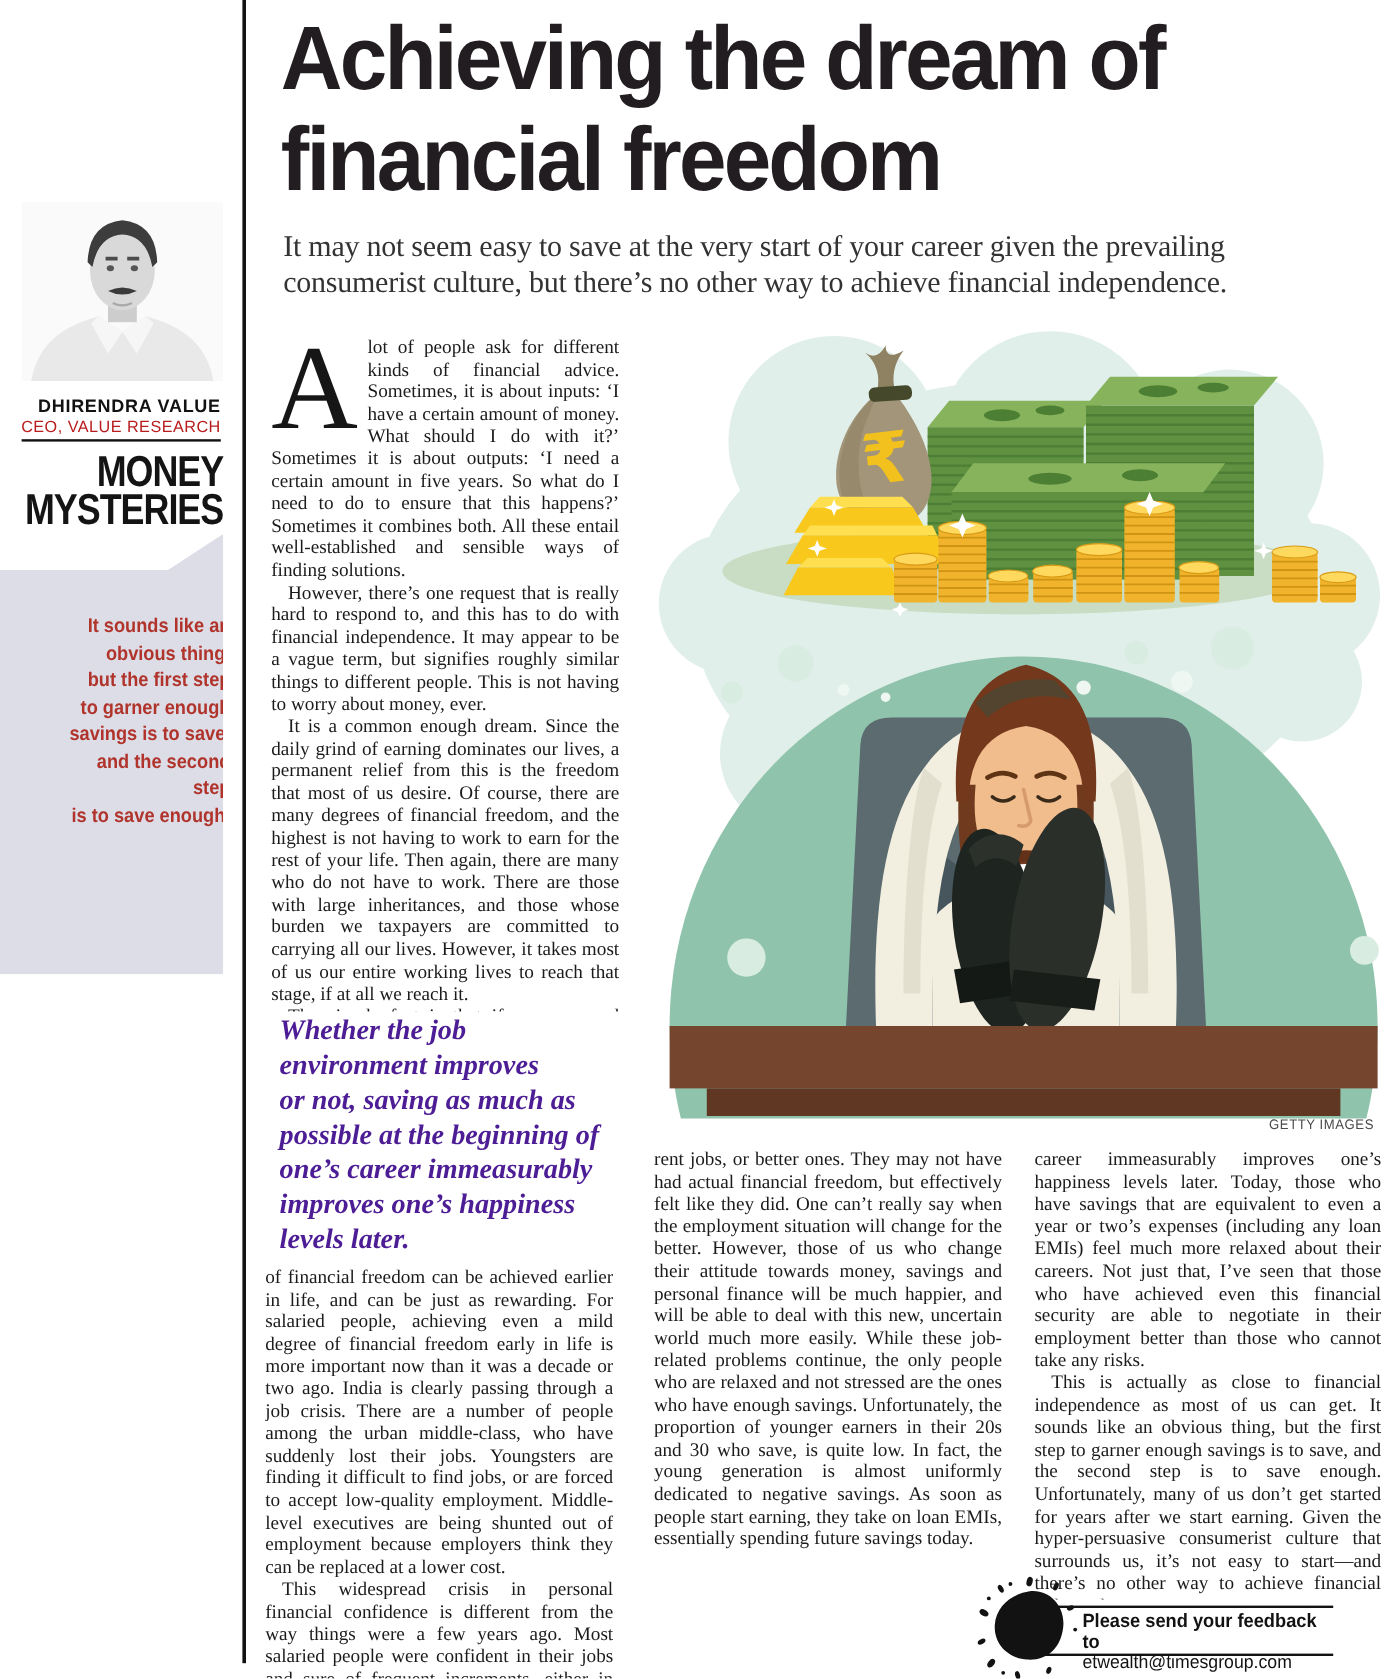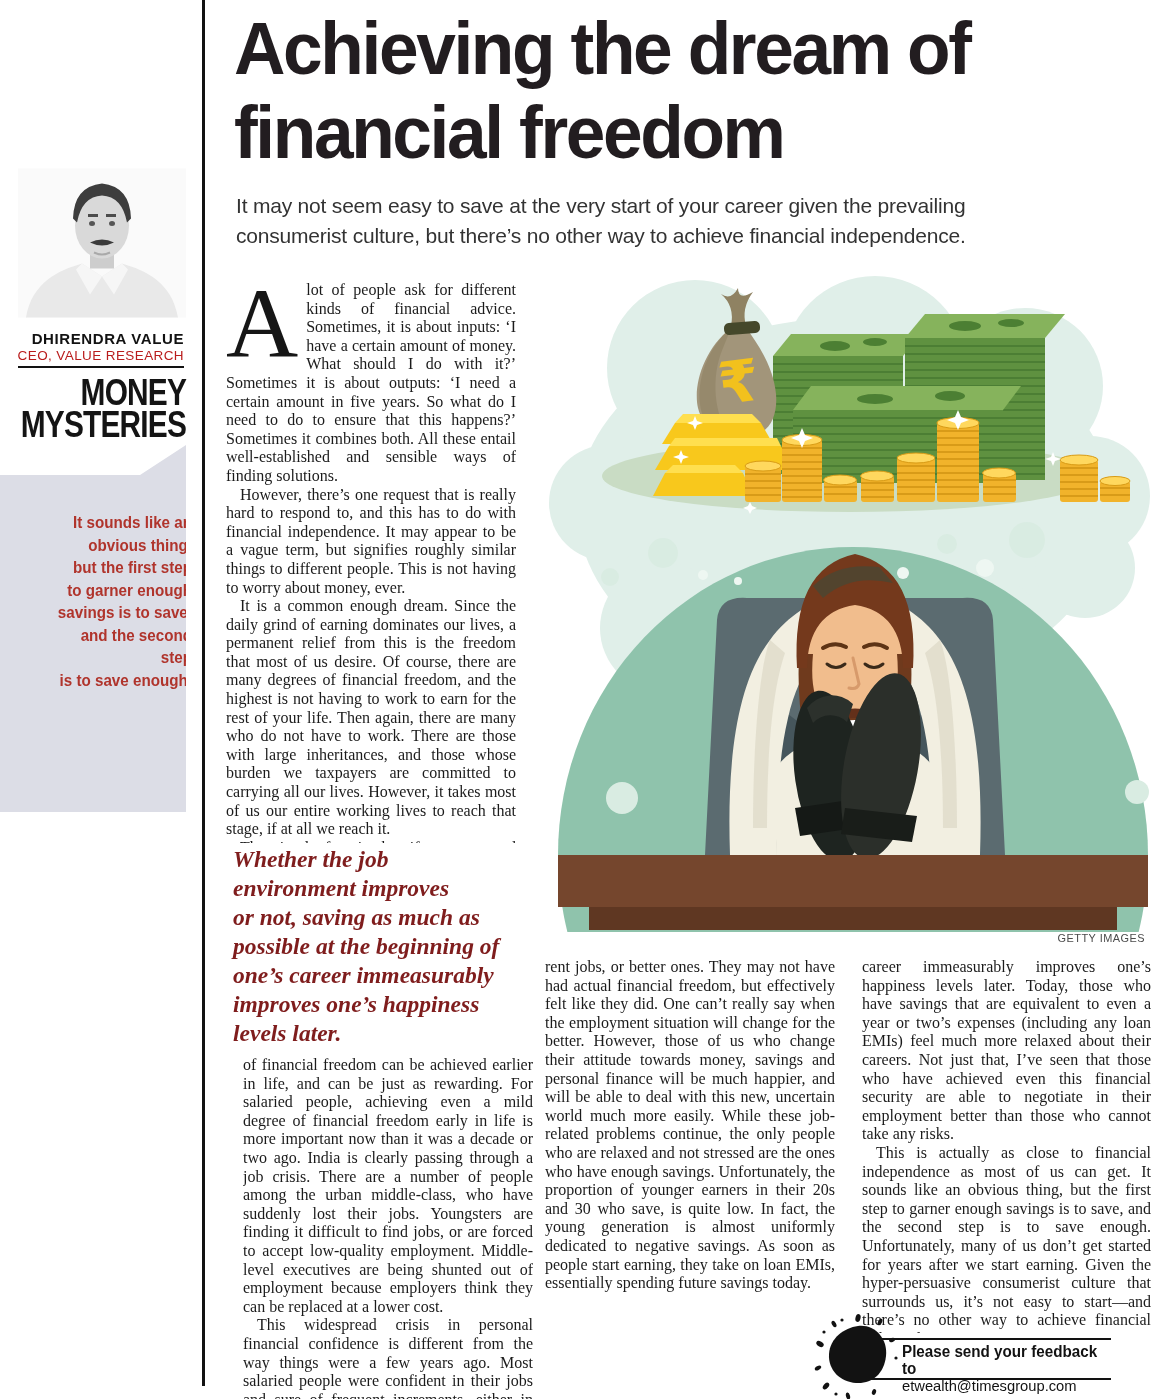--- a/index.html
+++ b/index.html
@@ -24,34 +24,34 @@
   .callout-text{position:absolute;right:20px;top:66px;width:158px;text-align:right;
     font-family:"Liberation Sans",sans-serif;font-weight:bold;font-size:16.5px;line-height:22.5px;
     color:#b0342c;white-space:pre-line;transform:scaleX(.92);transform-origin:100% 0;}
 
   
   .headline{position:absolute;left:234px;top:6px;width:940px;
     font-family:"Liberation Sans",sans-serif;font-weight:bold;font-size:75px;line-height:84px;
     letter-spacing:-2.5px;color:#221d20;white-space:pre-line;
     transform:scaleX(.95);transform-origin:0 0;}
   .standfirst{position:absolute;left:236px;top:191px;width:910px;
-    font-family:Liberation Sans, sans-serif;font-size:21px;line-height:29.5px;
+    font-family:Liberation Serif, serif;font-size:25px;line-height:29.5px;
     color:#333;white-space:pre-line;letter-spacing:-.2px;}
 
   
   .col{position:absolute;text-align:justify;font-size:16px;line-height:18.6px;color:#1b1b1b;overflow:hidden;}
   .col p{margin:0;}
   .col p.ind{text-indent:14px;}
   #col1a{left:226px;top:281px;width:290px;height:562px;}
-  #col1b{left:243px;top:1056px;width:290px;height:343px;}
+  #col1b{left:221px;top:1056px;width:290px;height:343px;}
   #col2{left:545px;top:958px;width:290px;height:441px;}
   #col3{left:862px;top:958px;width:289px;height:375px;}
   .dropcap{float:left;font-size:100px;line-height:82px;height:86px;margin:2px 8px 0 0;color:#161616;}
   .pullquote{position:absolute;left:233px;top:845px;width:285px;
-    font-size:23.5px;line-height:29px;font-weight:bold;font-style:italic;color:#7f1d1d;
+    font-size:23.5px;line-height:29px;font-weight:bold;font-style:italic;color:#4c1d95;
     white-space:pre-line;}
 
   
   .illo{position:absolute;left:545px;top:268px;width:608px;height:664px;}
   .credit{position:absolute;left:1005px;top:932px;width:140px;text-align:right;
     font-family:"Liberation Sans",sans-serif;font-size:11.5px;letter-spacing:.5px;color:#4a4a4a;
     transform:scaleX(.95);transform-origin:100% 0;}
 
   
   .feedback{position:absolute;left:822px;top:1318px;width:289px;height:80px;}

